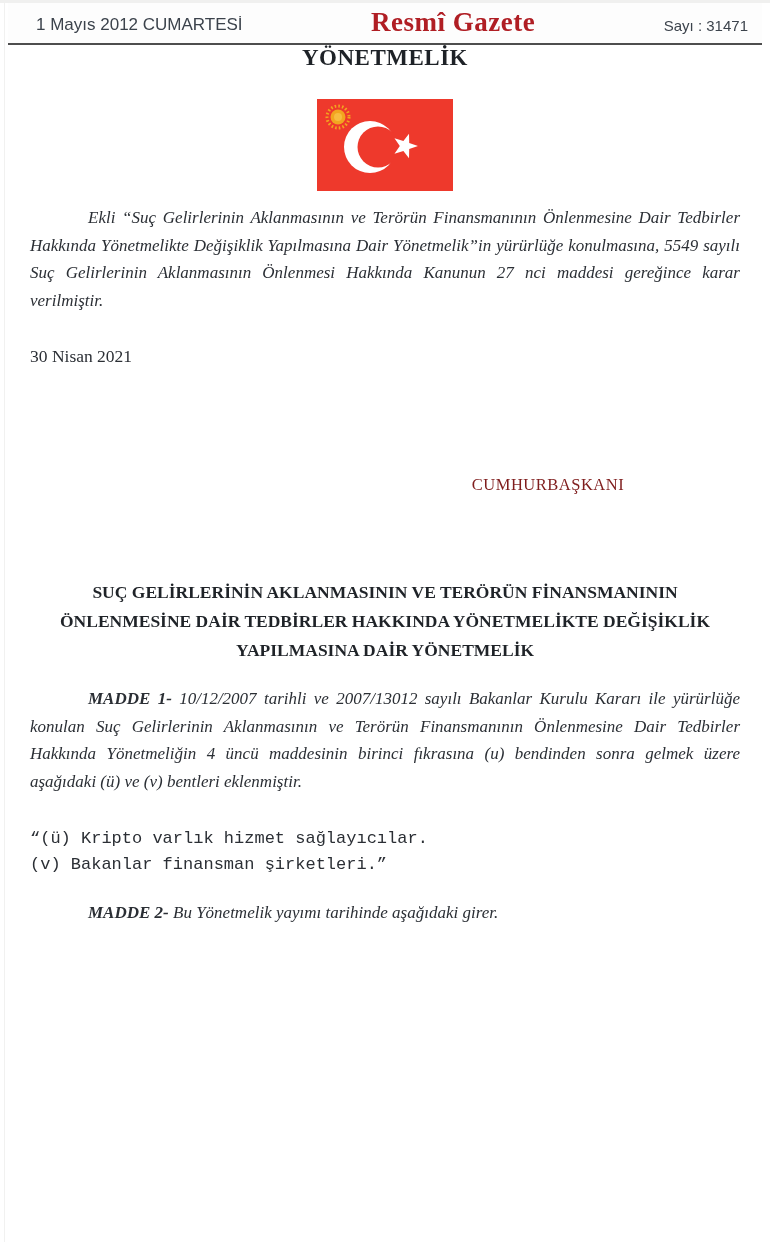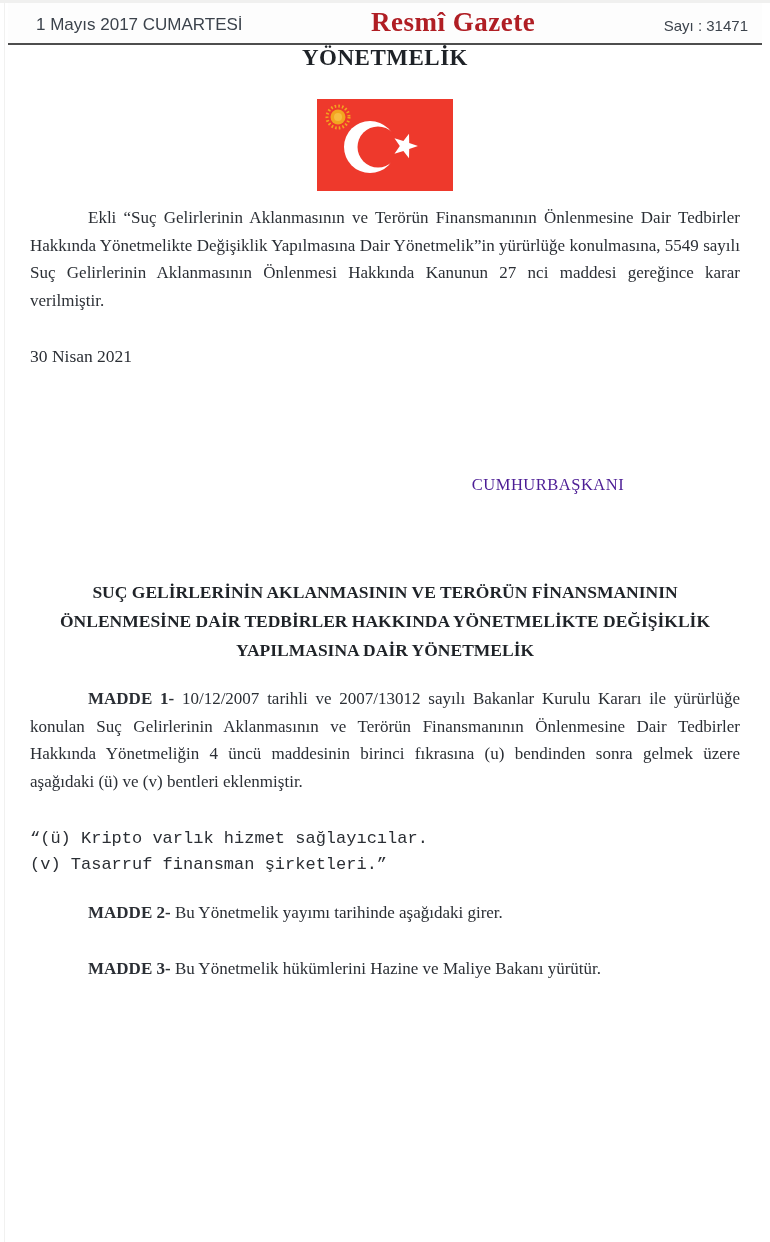--- a/index.html
+++ b/index.html
@@ -80,39 +80,40 @@
   .decree-no {
     font-weight: bold;
     margin-top: 23px;
     margin-left: 58px;
     font-size: 17px;
   }
   .para {
     margin-top: 13px;
     text-align: justify;
     text-indent: 58px;
+    font-style: italic;
   }
   .date-line {
     text-align: left;
     margin-top: 29px;
     font-size: 17.5px;
   }
   .signature-block {
     width: 280px;
     margin: 100px 52px 0 auto;
     text-align: center;
   }
   .signature-name {
     font-weight: bold;
     font-size: 18px;
     color: #23272d;
   }
   .signature-title {
     font-size: 16.5px;
-    color: #4c1d95;
+    color: #7f1d1d;
     letter-spacing: 0.5px;
     margin-top: 18px;
   }
   .regulation-title {
     font-weight: bold;
     text-align: center;
     font-size: 17.5px;
     line-height: 29px;
     margin: 80px auto 0 auto;
     max-width: 665px;
@@ -127,21 +128,21 @@
   }
   .article-2 { margin-top: 21px; }
   .article-3 { margin-top: 28px; }
 </style>
 </head>
 <body>
 
 <div class="page-edge-line"></div>
 
 <header class="masthead">
-  <span class="masthead-date">1 Mayıs 2017 CUMARTESİ</span>
+  <span class="masthead-date">1 Mayıs 2012 CUMARTESİ</span>
   <span class="masthead-title">Resmî Gazete</span>
   <span class="masthead-issue">Sayı : 31471</span>
 </header>
 
 <h1 class="section-heading">YÖNETMELİK</h1>
 
 <div class="flag-wrap">
   <svg width="136" height="92" viewBox="0 0 136 92">
     <rect x="0" y="0" width="136" height="92" fill="#ee392c"></rect>
 
@@ -170,20 +171,19 @@
   <div class="signature-block">
     <div class="signature-title">CUMHURBAŞKANI</div>
   </div>
 
   <h2 class="regulation-title">SUÇ GELİRLERİNİN AKLANMASININ VE TERÖRÜN FİNANSMANININ ÖNLENMESİNE DAİR TEDBİRLER HAKKINDA YÖNETMELİKTE DEĞİŞİKLİK YAPILMASINA DAİR YÖNETMELİK</h2>
 
   <p class="para article"><b>MADDE 1-</b><span> 10/12/2007 tarihli ve 2007/13012 sayılı Bakanlar Kurulu Kararı ile yürürlüğe konulan Suç Gelirlerinin Aklanmasının ve Terörün Finansmanının Önlenmesine Dair Tedbirler Hakkında Yönetmeliğin 4 üncü maddesinin birinci fıkrasına (u) bendinden sonra gelmek üzere aşağıdaki (ü) ve (v) bentleri eklenmiştir.</span></p>
 
   <div class="quoted-clauses">
     <div>“(ü) Kripto varlık hizmet sağlayıcılar.</div>
-    <div>(v) Tasarruf finansman şirketleri.”</div>
+    <div>(v) Bakanlar finansman şirketleri.”</div>
   </div>
 
   <p class="para article article-2"><b>MADDE 2-</b><span> Bu Yönetmelik yayımı tarihinde aşağıdaki girer.</span></p>
 
-  <p class="para article article-3"><b>MADDE 3-</b><span> Bu Yönetmelik hükümlerini Hazine ve Maliye Bakanı yürütür.</span></p>
 
 </main>
 
 </body></html>

